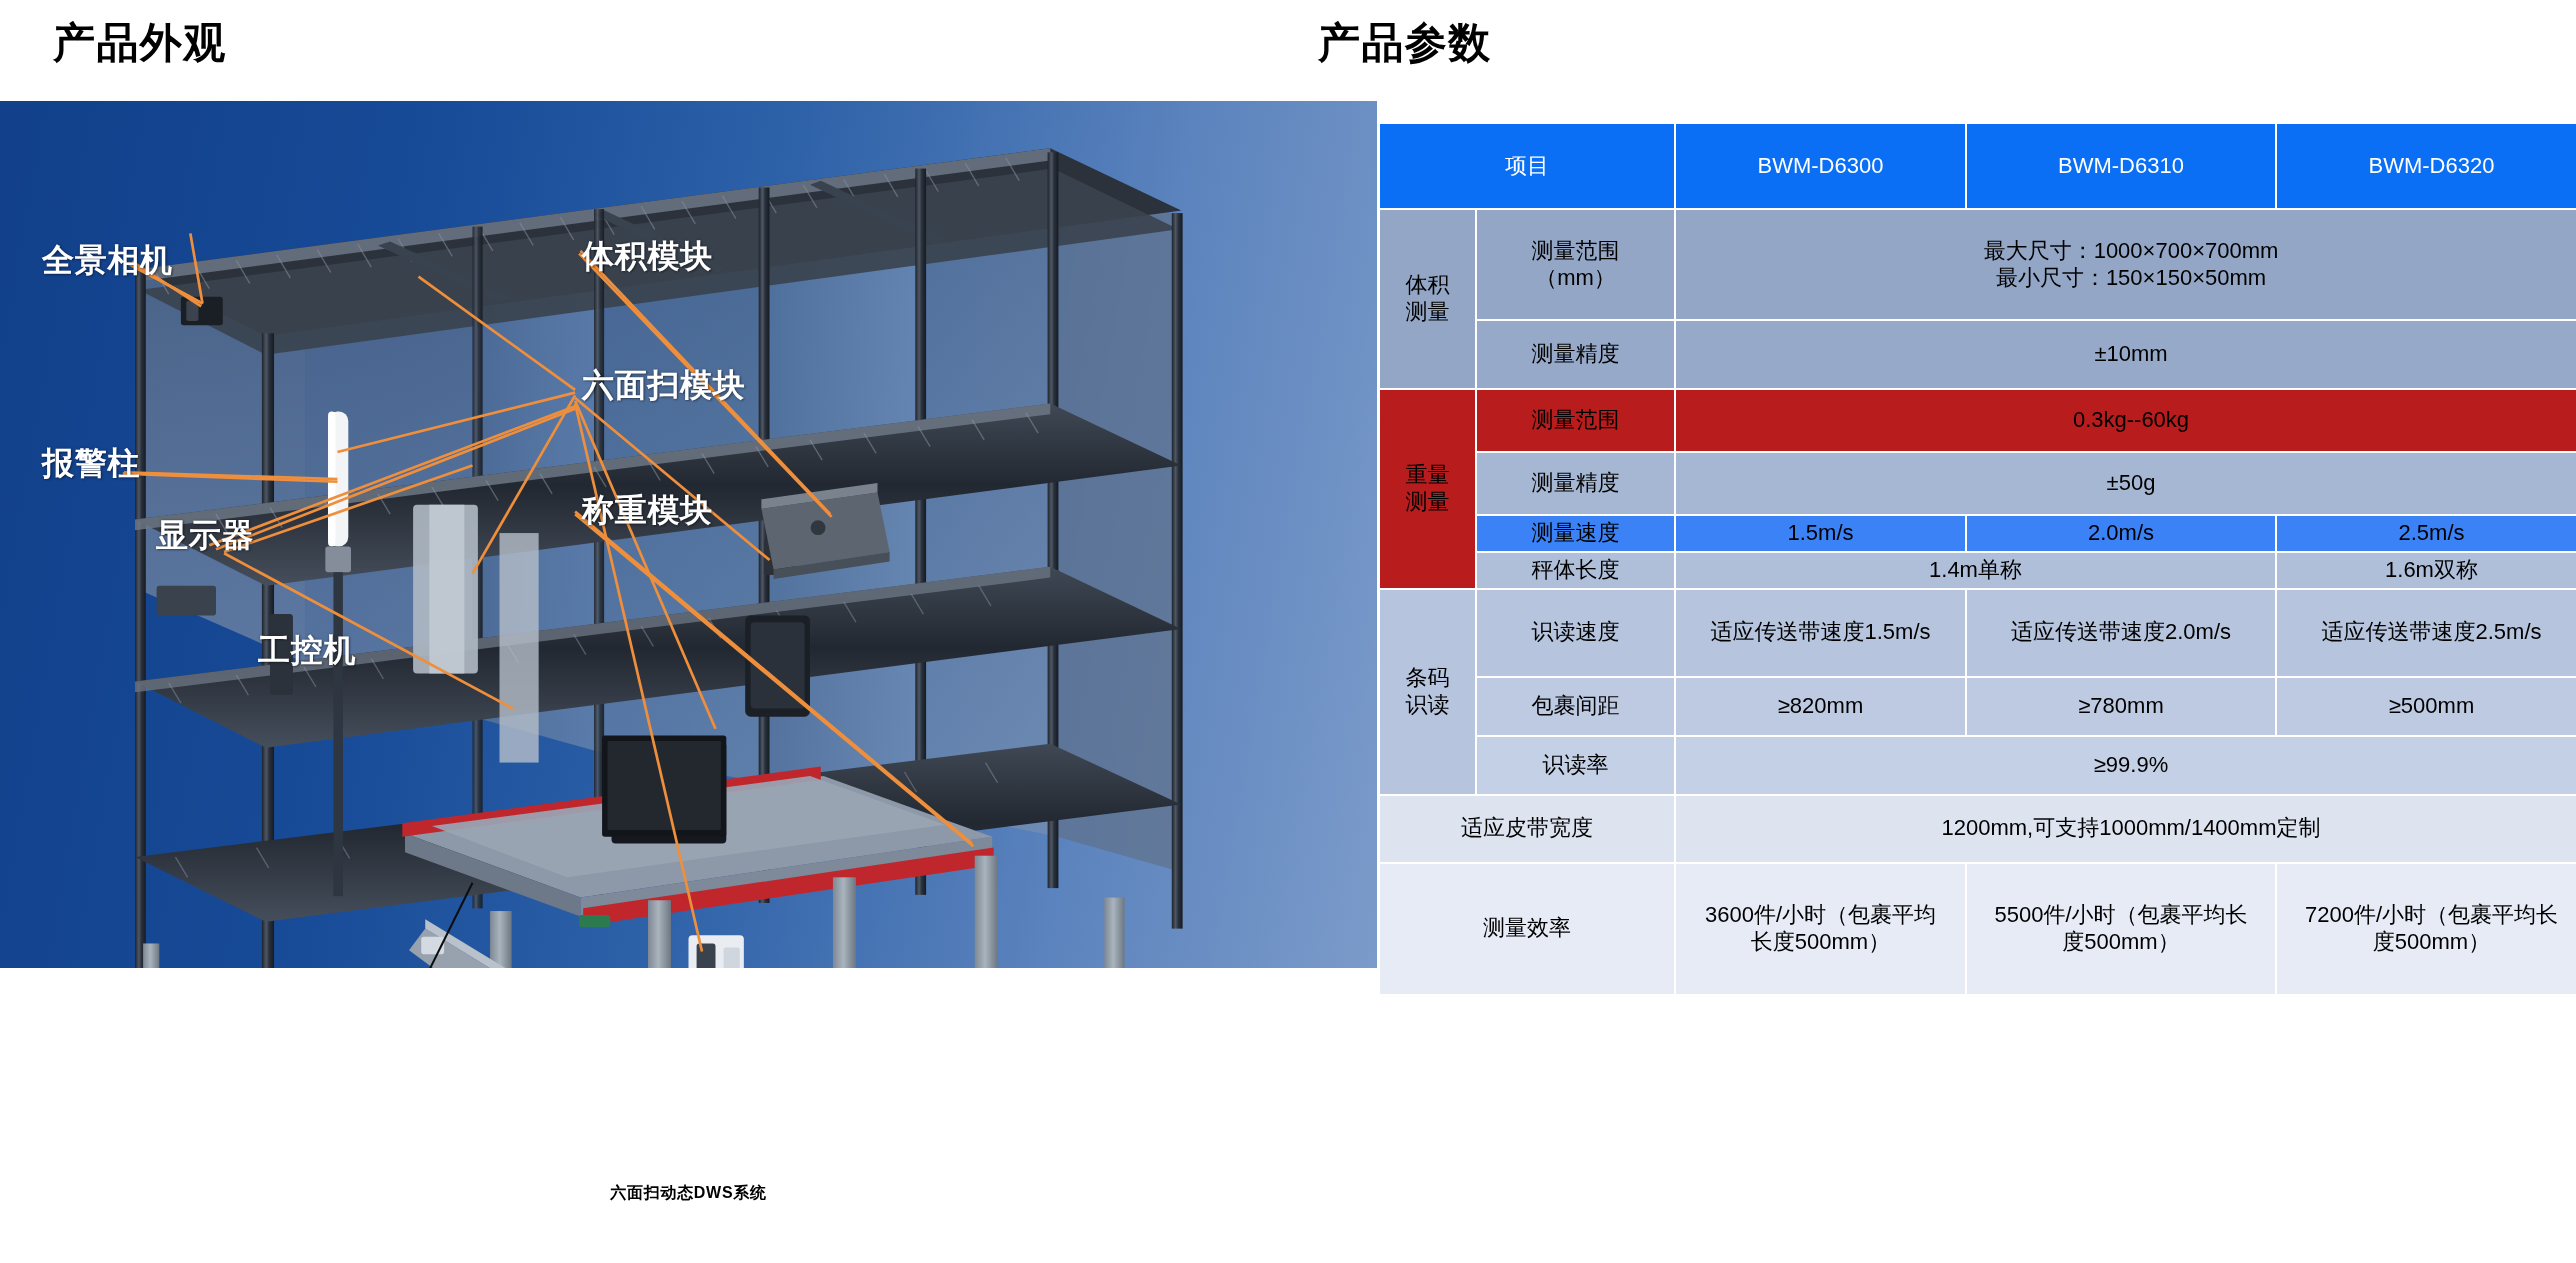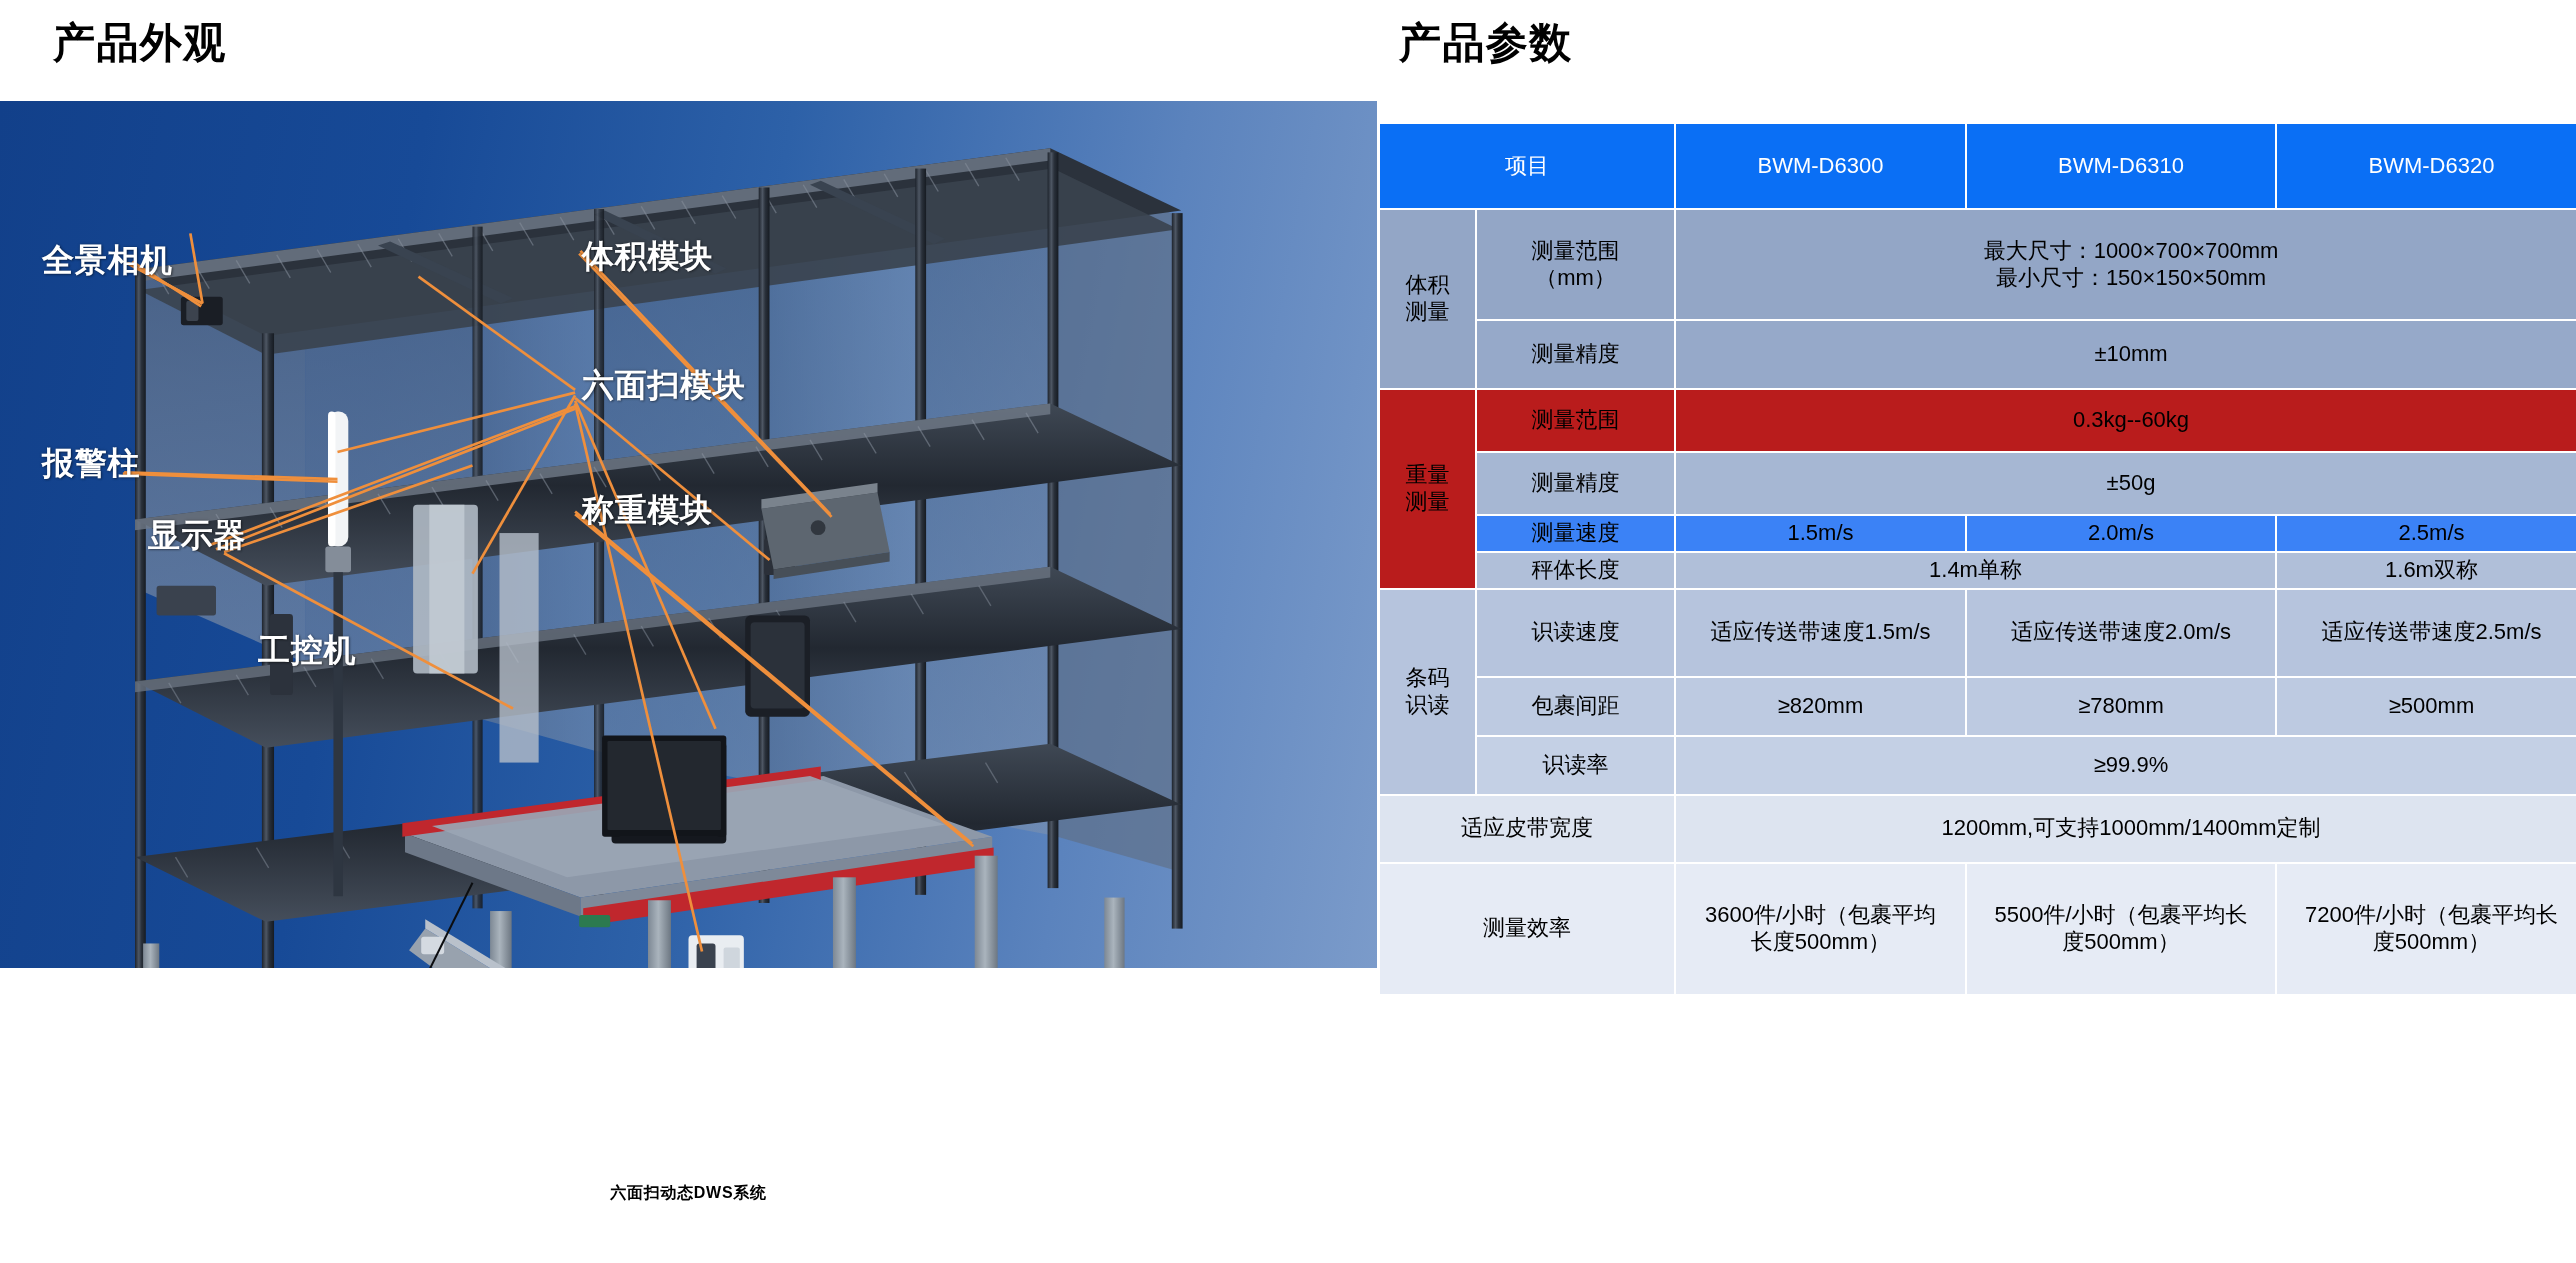--- a/index.html
+++ b/index.html
@@ -13,21 +13,21 @@
   
   .section-title{
     position:absolute;
     font-weight:bold;
     color:#000000;
     font-size:42px;
     letter-spacing:1.4px;
     white-space:nowrap;
   }
   #title-left{left:53px;top:15px;}
-  #title-right{left:1399px;top:15px;}
+  #title-right{left:1318px;top:15px;}
 
   
   #product-visual{
     position:absolute;left:0;top:101px;width:1377px;height:867px;
     background:linear-gradient(100deg,#12408a 0%,#174a97 28%,#2d61a8 52%,#5b83bd 78%,#7b9bca 100%);
     overflow:hidden;
   }
   #machine-stage{position:absolute;left:0;top:0;width:1377px;height:1070px;}
   #machine-stage svg{position:absolute;left:0;top:0;}
 
@@ -38,21 +38,21 @@
     font-size:32px;
     white-space:nowrap;
     letter-spacing:0.7px;
     text-shadow:
        0 0 2.7px rgba(0,0,0,.35),
        1.4px 1.4px 2px rgba(0,0,0,.30);
   }
 
   #callout-panoramic-camera{left:42px;top:138px;}
   #callout-alarm-pole{left:42px;top:341px;}
-  #callout-display{left:140px;top:413px;padding-left:8px;}
+  #callout-display{left:156px;top:413px;}
   #callout-ipc{left:258px;top:528px;}
   #callout-volume-module{left:582px;top:134px;}
   #callout-sixface-module{left:582px;top:263px;}
   #callout-weighing-module{left:582px;top:388px;}
 
   #figure-caption{
     position:absolute;left:0;top:1183px;width:1377px;
     text-align:center;
     font-size:16px;font-weight:bold;color:#000000;
     letter-spacing:0.7px;

